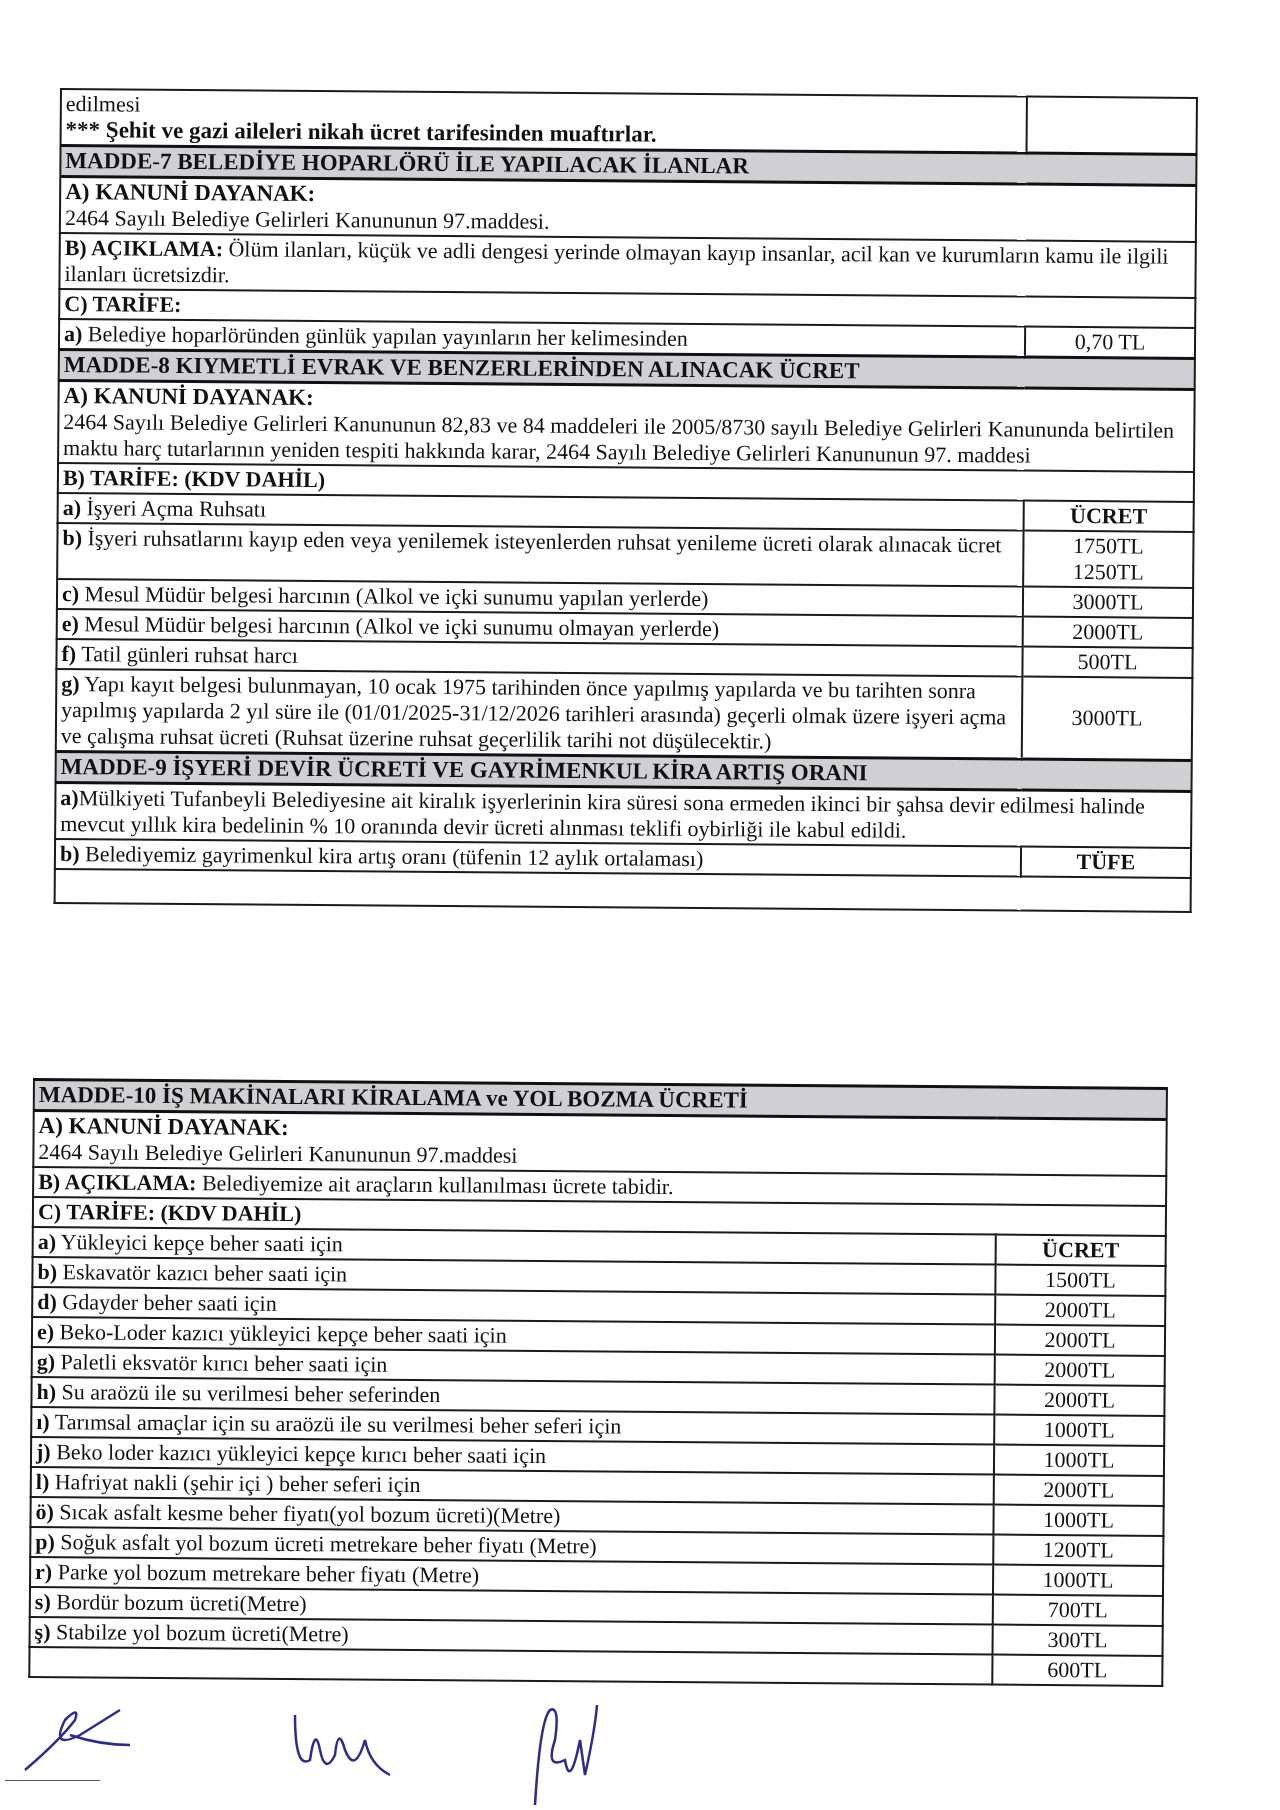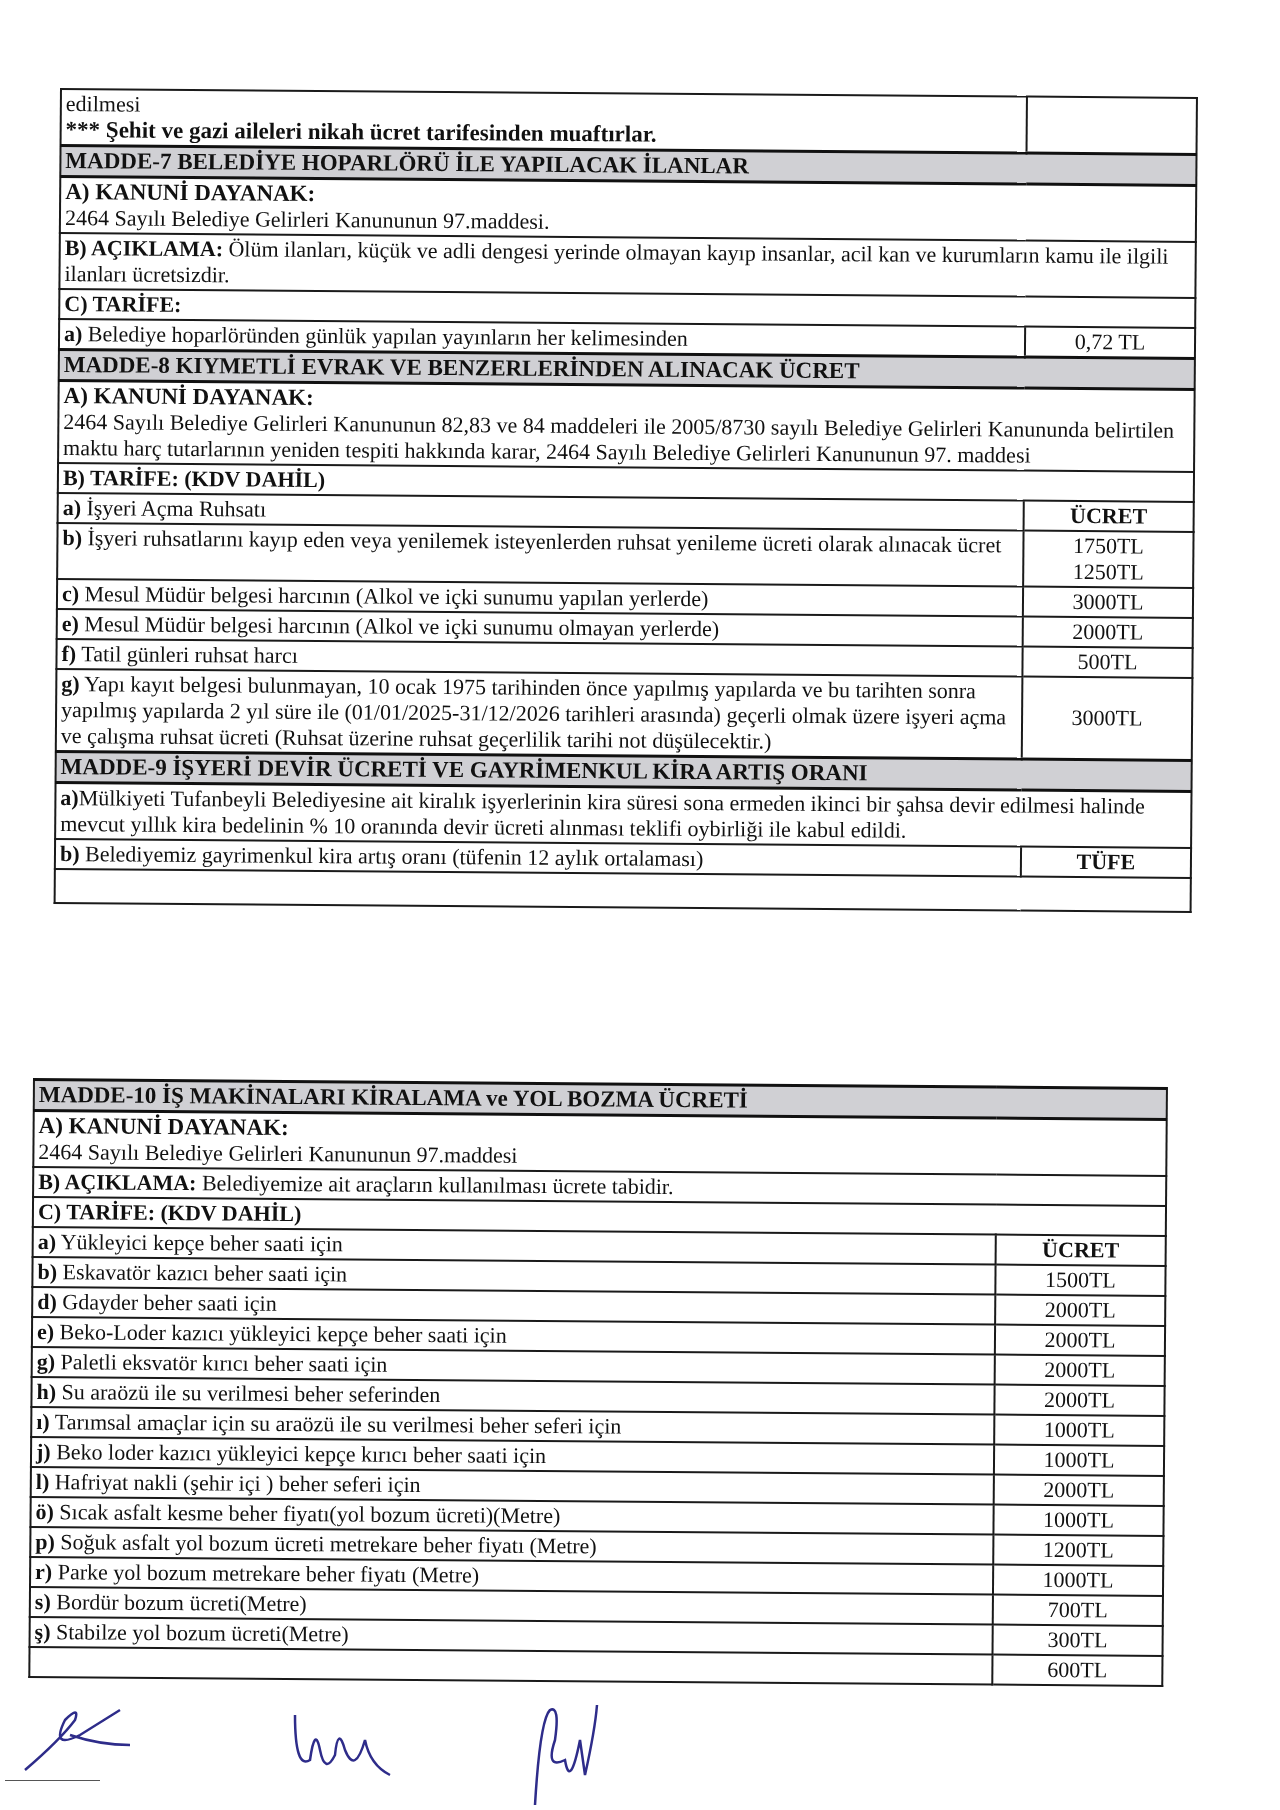--- a/index.html
+++ b/index.html
@@ -51,21 +51,21 @@
       </td>
     </tr>
     <tr>
       <td colspan="2"><b class="bold">B) AÇIKLAMA:</b><span> Ölüm ilanları, küçük ve adli dengesi yerinde olmayan kayıp insanlar, acil kan ve kurumların kamu ile ilgili ilanları ücretsizdir.</span></td>
     </tr>
     <tr>
       <td colspan="2" class="h">C) TARİFE:</td>
     </tr>
     <tr>
       <td><b class="bold">a)</b><span> Belediye hoparlöründen günlük yapılan yayınların her kelimesinden</span></td>
-      <td class="val">0,72 TL</td>
+      <td class="val">0,70 TL</td>
     </tr>
 
     <tr class="band">
       <td colspan="2">MADDE-8 KIYMETLİ EVRAK VE BENZERLERİNDEN ALINACAK ÜCRET</td>
     </tr>
     <tr>
       <td colspan="2">
         <div class="h">A) KANUNİ DAYANAK:</div>
         <div>2464 Sayılı Belediye Gelirleri Kanununun 82,83 ve 84 maddeleri ile 2005/8730 sayılı Belediye Gelirleri Kanununda belirtilen maktu harç tutarlarının yeniden tespiti hakkında karar, 2464 Sayılı Belediye Gelirleri Kanununun 97. maddesi</div>
       </td>

